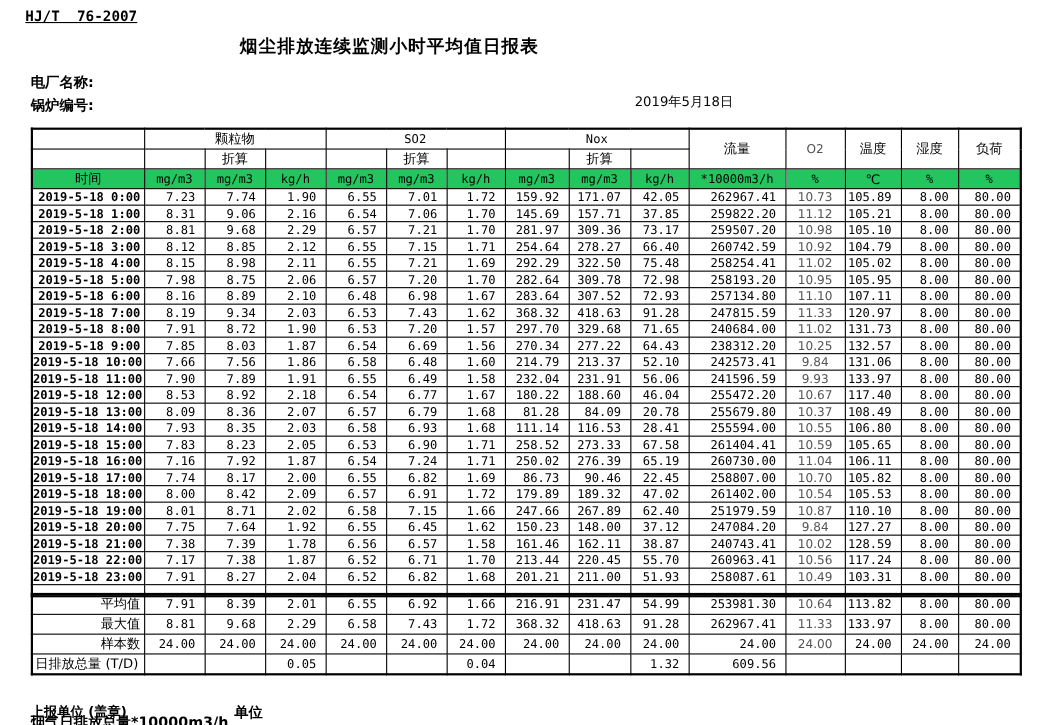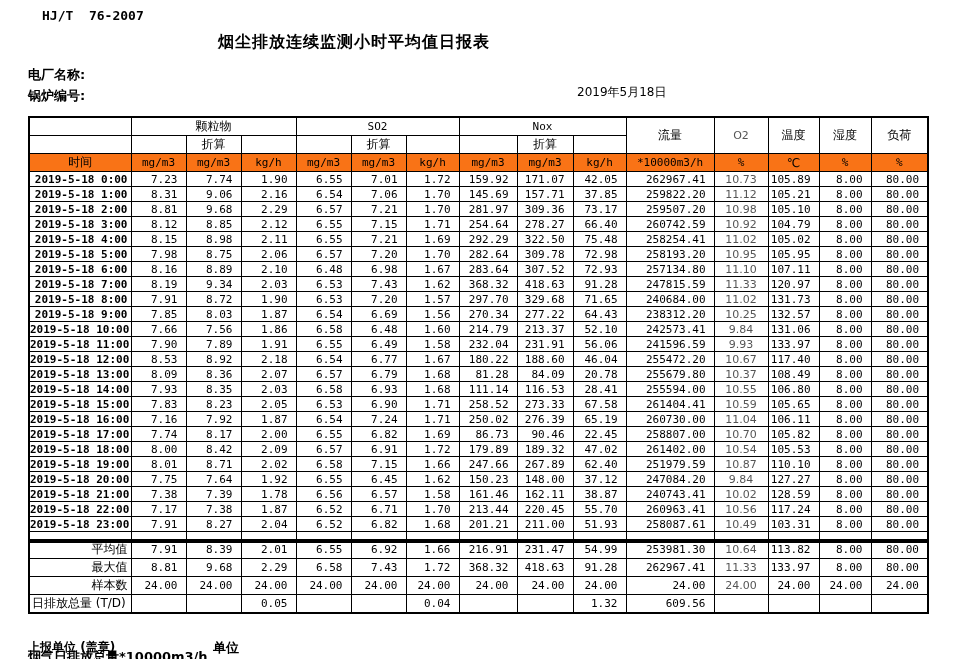--- a/index.html
+++ b/index.html
@@ -1,40 +1,40 @@
 <!DOCTYPE html>
 <html><head>
 <meta charset="utf-8">
 <style>
   * { margin:0; padding:0; box-sizing:border-box; }
   html,body { background:#fff; }
   body { position:relative; width:953px; height:659px; overflow:hidden;
          font-family:"DejaVu Sans", sans-serif; color:#000; }
   .abs { position:absolute; }
 
-  #standard { left:42px; top:8px; font:bold 13px "DejaVu Sans Mono", monospace; white-space:pre; }
+  #standard { left:23px; top:8px; font:bold 13px "DejaVu Sans Mono", monospace; white-space:pre;text-decoration:underline; }
   #title    { left:218px; top:32px; font-size:16px; font-weight:bold; letter-spacing:1px; }
   #plant    { left:28px; top:66px; font-size:13px; font-weight:bold; }
   #boiler   { left:28px; top:87px; font-size:13px; font-weight:bold; }
   #rdate    { left:577px; top:84px; font-size:12px; }
 
   table { border-collapse:collapse; table-layout:fixed; position:absolute; left:28px; width:899px; }
   #main-table { top:116px; }
   #sum-table  { top:539px; }
   table, table td { border:1px solid #000; }
   #main-table { border-width:2px;padding-left:12px; } #sum-table { border-width:2px; }
   td { overflow:hidden; white-space:nowrap; height:15px; line-height:13px;
        font:11px "DejaVu Sans Mono", monospace; padding:0; }
   tr.h1 td { height:16px; }
   tr.empty-row td { height:10px; }
   .ch  { text-align:center; font-family:"DejaVu Sans", sans-serif; font-size:12px; }
   .cm  { text-align:center; }           
   .num { text-align:right; padding-right:8px; }
   .c-time { text-align:right; padding-right:3px;font-weight:bold; }
-  .green td { background:#f97316; }
+  .green td { background:#22c55e; }
   .o2  { text-align:center; color:#555; font-size:11px; font-family:"DejaVu Sans", sans-serif; padding-right:0; }
   .o2h { color:#555; font-size:11px; }
   .slabel { text-align:right; padding-right:3px; font-family:"DejaVu Sans", sans-serif; font-size:12px; }
   .slabel.left { text-align:left; padding-left:2px; }
 
   #flue-note { left:28px; top:620px; font-size:13px; font-weight:bold;margin-top:28px; }
   #report-unit { left:28px; top:639px; font-size:12px; font-weight:bold; }
   #unit-word { left:213px; top:639px; font-size:13px; font-weight:bold; }
 </style>
 </head>

